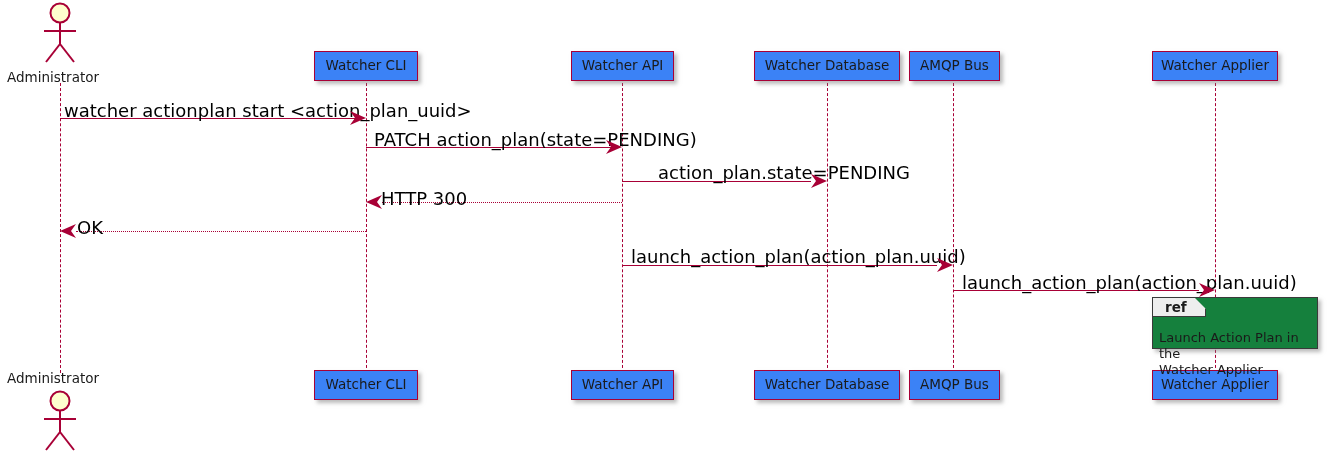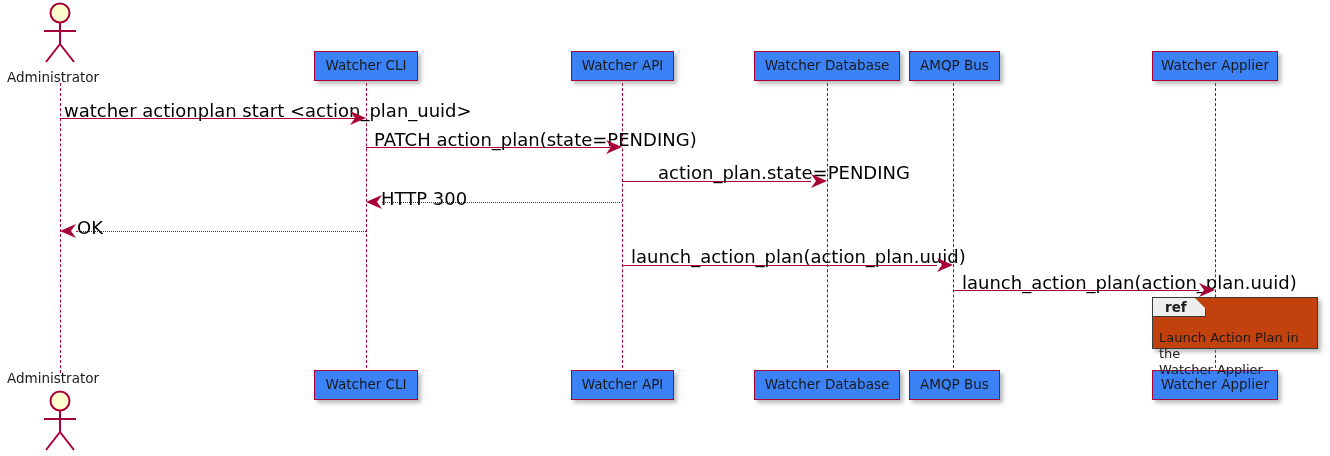--- a/index.html
+++ b/index.html
@@ -52,21 +52,21 @@
     position:absolute;
     font-size:18px;
     color:#000000;
     white-space:nowrap;
     z-index:4;
   }
 
   
   .refbox{
     position:absolute;
-    background:#c2410c;
+    background:#15803d;
     border:1.5px solid #3a3a3a;
     box-sizing:border-box;
     box-shadow:3px 3px 4px rgba(130,130,130,0.55);
     z-index:7;
   }
   .reftab{
     position:absolute;left:0;top:0;
     background:#EEEEEE;
     border-right:1.5px solid #3a3a3a;
     border-bottom:1.5px solid #3a3a3a;

